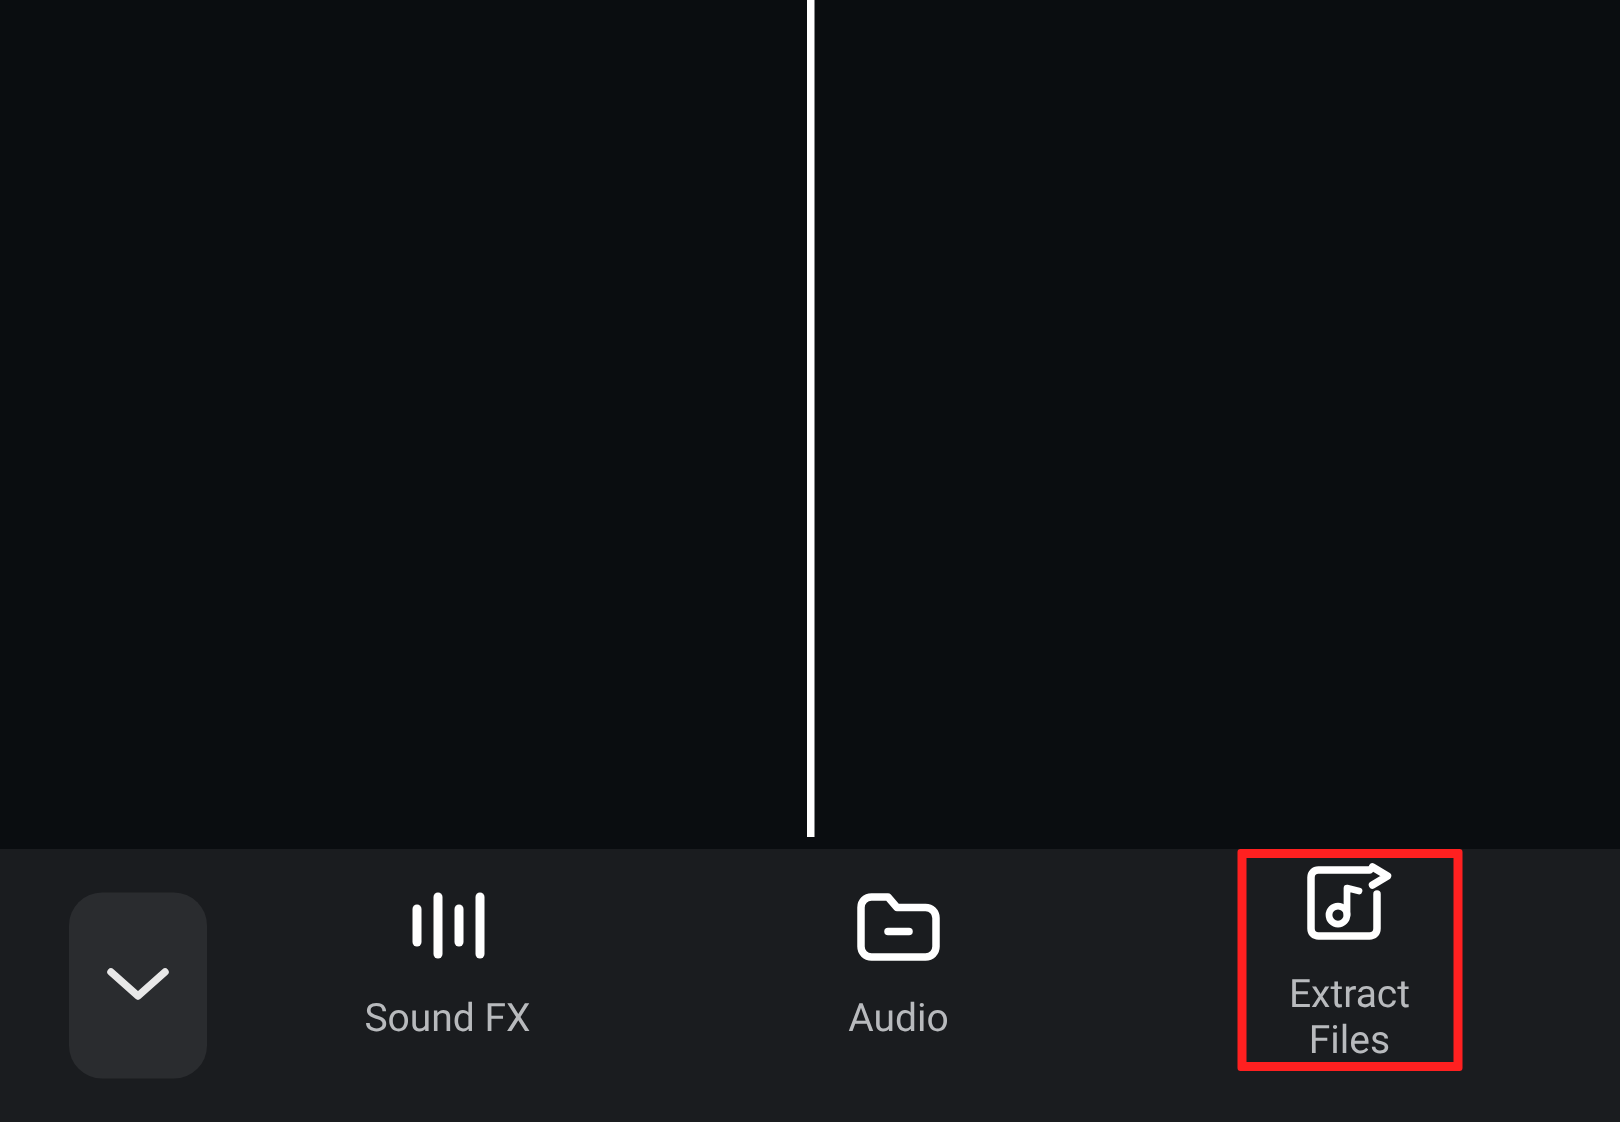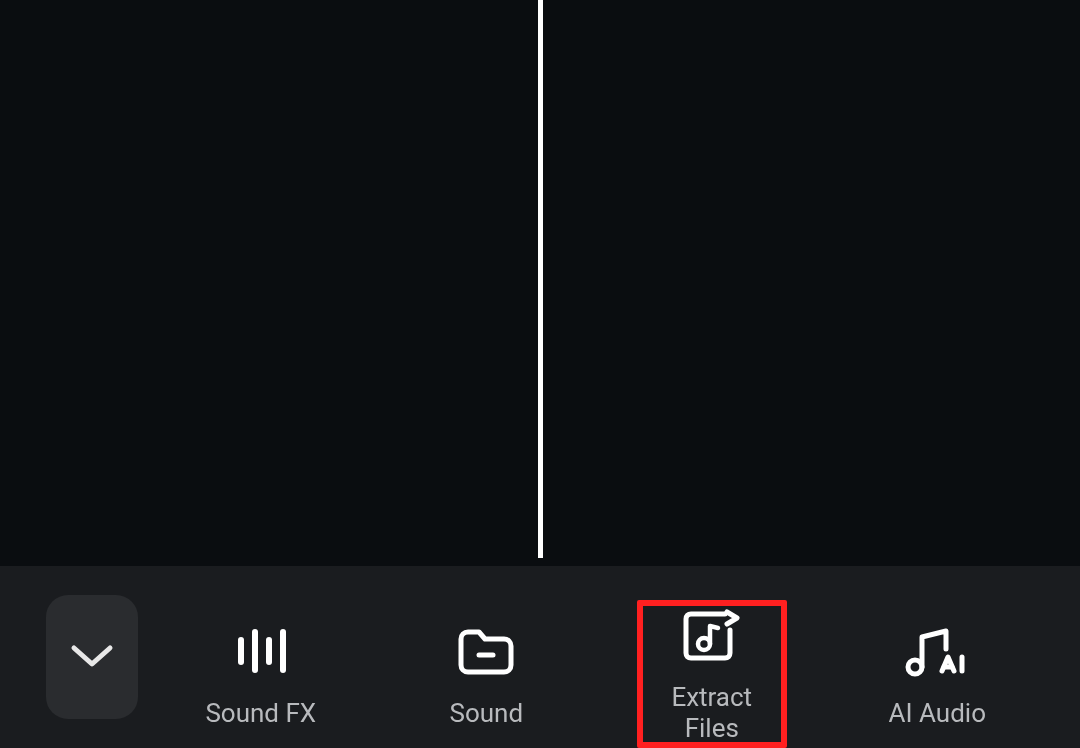--- a/index.html
+++ b/index.html
@@ -51,21 +51,21 @@
       align-items: center;
       justify-content: center;
       cursor: pointer;
     }
     .toolbar-items {
       display: flex;
       flex: 1;
       justify-content: space-around;
       padding: 0 30px 0 10px;
       height: 100%;
-      align-items: flex-end;
+      align-items: flex-start;
     }
     .toolbar-item {
       display: flex;
       flex-direction: column;
       align-items: center;
       justify-content: center;
       gap: 18px;
       cursor: pointer;
       min-width: 150px;
       height: 148px;
@@ -119,44 +119,32 @@
       <span class="label">Sound FX</span>
     </div>
 
     <div class="toolbar-item">
       <span class="icon-box">
         <svg width="62" height="52" viewBox="0 0 62 52" fill="none">
           <path d="M6 14 C6 10 9 7 13 7 L24 7 L30 14 L49 14 C53 14 56 17 56 21 L56 40 C56 44 53 47 49 47 L13 47 C9 47 6 44 6 40 Z" stroke="#ffffff" stroke-width="5" stroke-linejoin="round" fill="none"></path>
           <line x1="24" y1="30" x2="38" y2="30" stroke="#ffffff" stroke-width="5" stroke-linecap="round"></line>
         </svg>
       </span>
-      <span class="label">Sound</span>
+      <span class="label">Audio</span>
     </div>
 
     <div class="toolbar-item highlighted">
       <span class="icon-box">
         <svg width="62" height="56" viewBox="0 0 62 56" fill="none">
           <path d="M44 6 L10 6 C7 6 5 8 5 11 L5 45 C5 48 7 50 10 50 L44 50 C47 50 49 48 49 45 L49 22" stroke="#ffffff" stroke-width="5" stroke-linecap="round" stroke-linejoin="round" fill="none"></path>
           <path d="M46 4 L56 10 L46 16" stroke="#ffffff" stroke-width="5" stroke-linecap="round" stroke-linejoin="round" fill="none"></path>
           <circle cx="23" cy="36" r="6" stroke="#ffffff" stroke-width="4.5" fill="none"></circle>
           <path d="M29 36 L29 18 L37 20" stroke="#ffffff" stroke-width="4.5" stroke-linecap="round" stroke-linejoin="round" fill="none"></path>
         </svg>
       </span>
       <span class="label" style="white-space: pre-line;">Extract
 Files</span>
     </div>
 
 
-    <div class="toolbar-item">
-      <span class="icon-box">
-        <svg width="66" height="56" viewBox="0 0 66 56" fill="none">
-          <circle cx="11" cy="44" r="7" stroke="#ffffff" stroke-width="5" fill="none"></circle>
-          <path d="M18 44 L18 14 L42 8 L42 26" stroke="#ffffff" stroke-width="5" stroke-linecap="round" stroke-linejoin="round" fill="none"></path>
-          <path d="M38 48 L44 34 L50 48" stroke="#ffffff" stroke-width="5" stroke-linecap="round" stroke-linejoin="round" fill="none"></path>
-          <line x1="40" y1="44" x2="48" y2="44" stroke="#ffffff" stroke-width="5" stroke-linecap="round"></line>
-          <line x1="58" y1="34" x2="58" y2="48" stroke="#ffffff" stroke-width="5" stroke-linecap="round"></line>
-        </svg>
-      </span>
-      <span class="label">AI Audio</span>
-    </div>
 
   </div>
 </div>
 
 </body></html>

